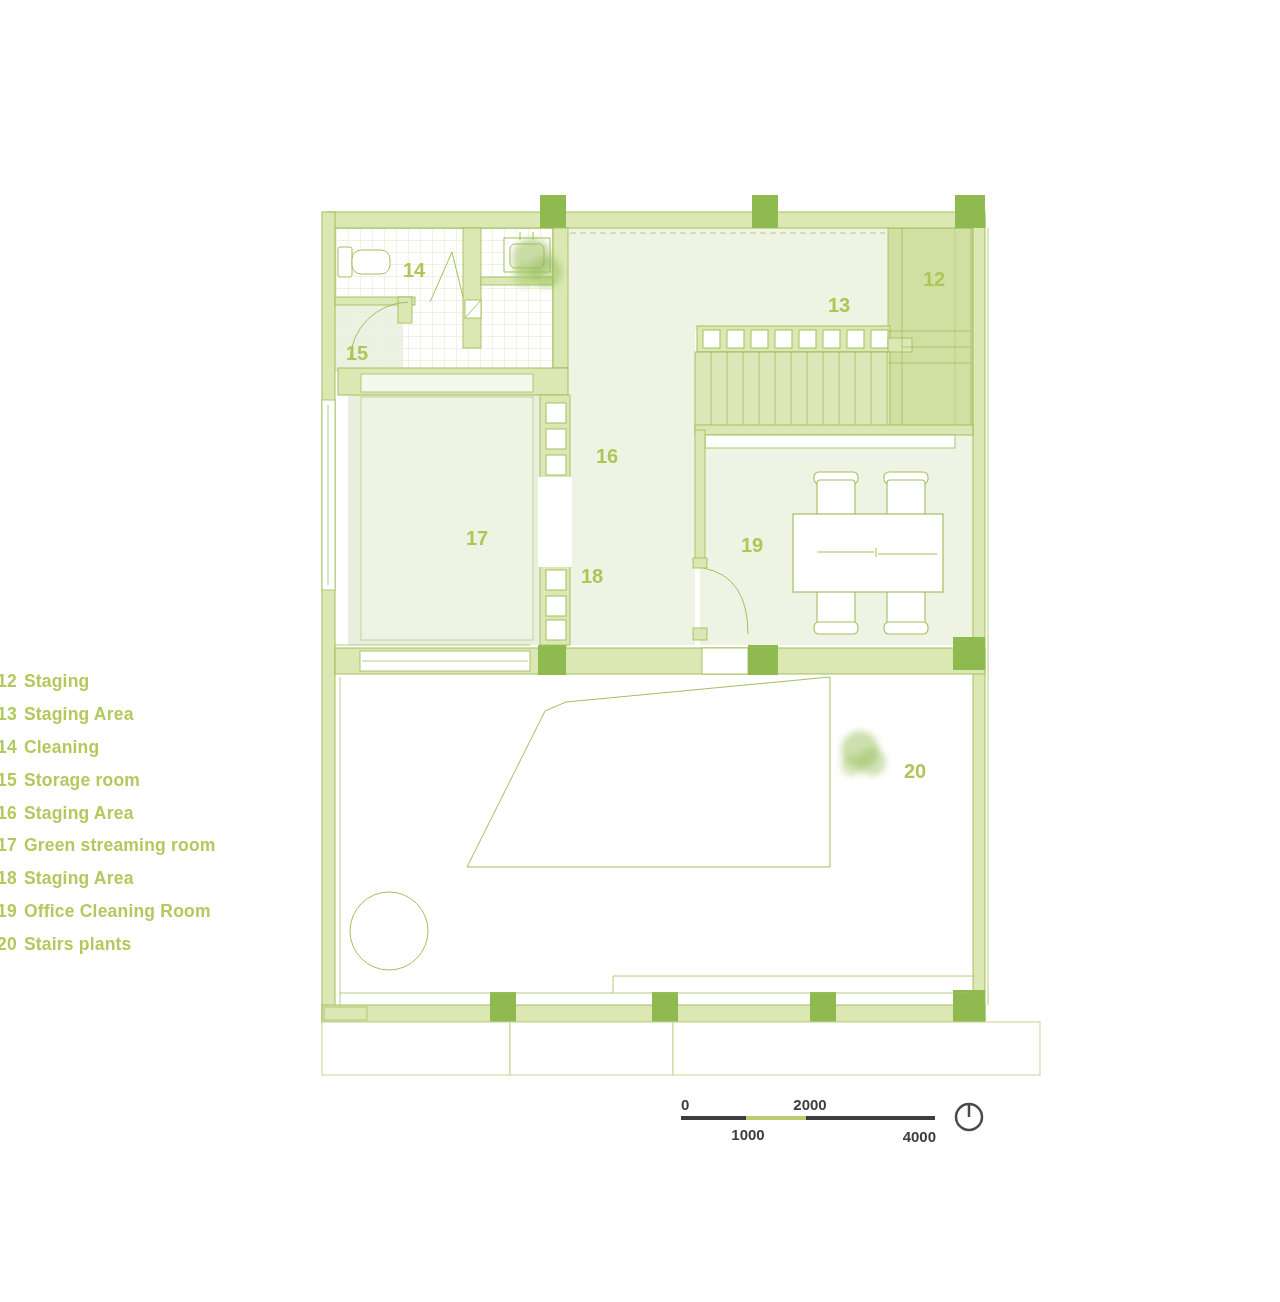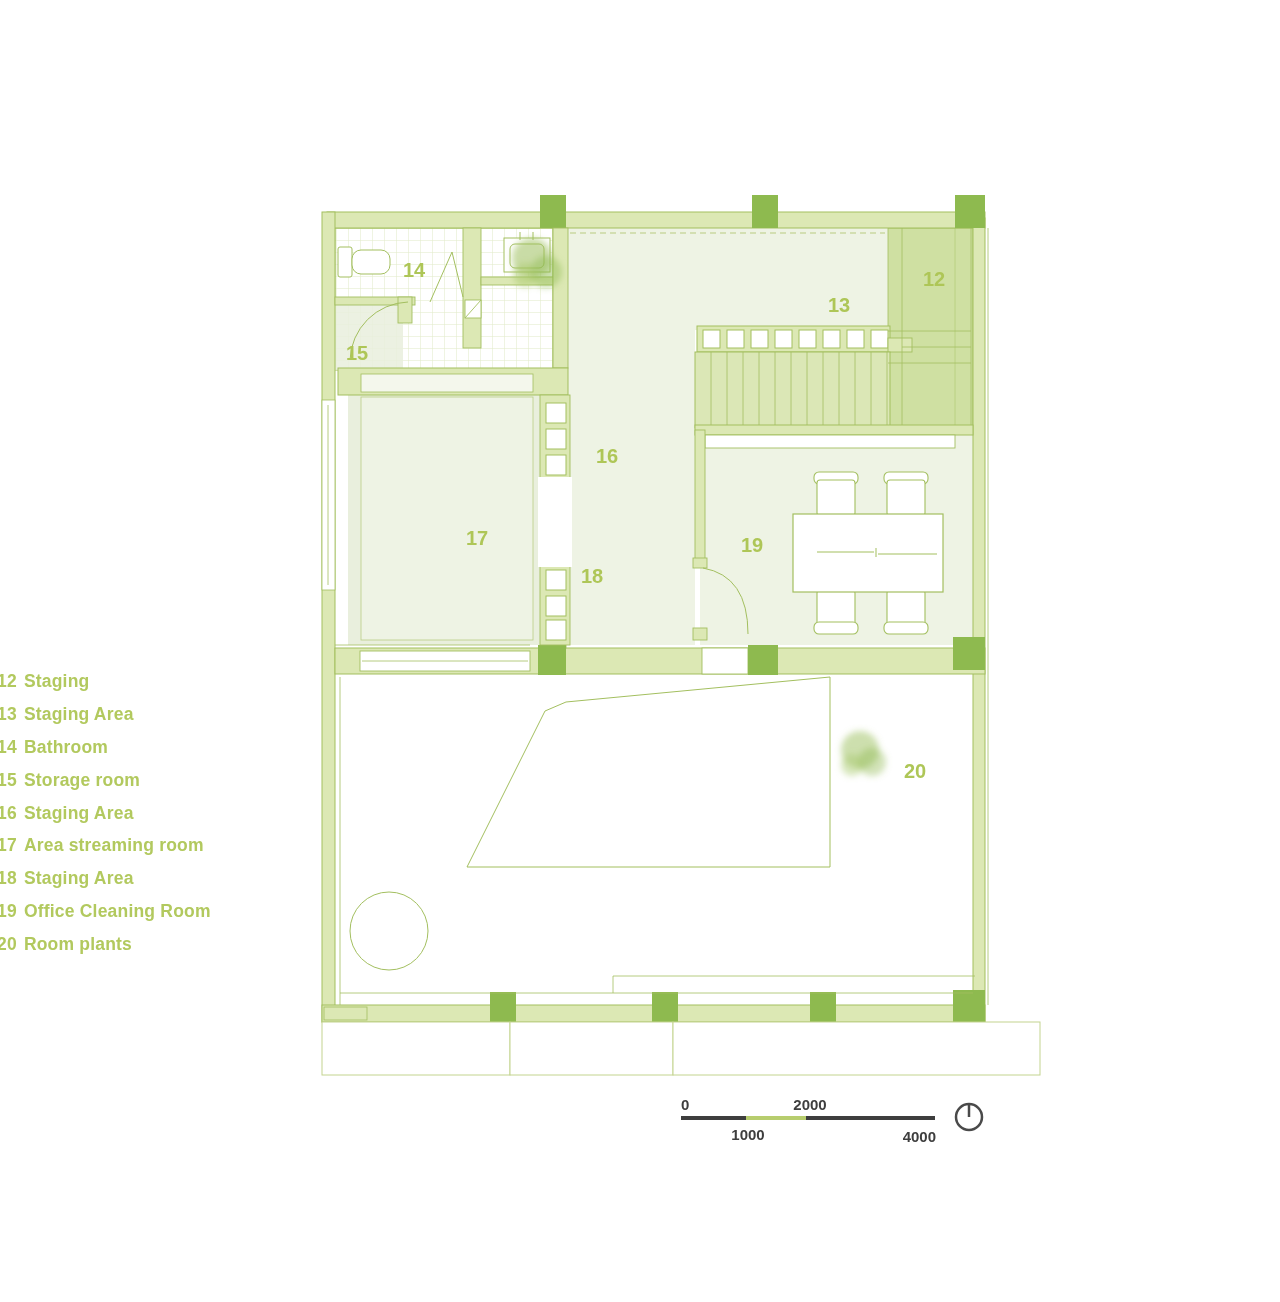--- a/index.html
+++ b/index.html
@@ -24,45 +24,45 @@
     <div class="legend-row">
         <span class="num">12</span>
         <span>Staging</span>
       </div>
     <div class="legend-row">
         <span class="num">13</span>
         <span>Staging Area</span>
       </div>
     <div class="legend-row">
         <span class="num">14</span>
-        <span>Bathroom</span>
+        <span>Cleaning</span>
       </div>
     <div class="legend-row">
         <span class="num">15</span>
         <span>Storage room</span>
       </div>
     <div class="legend-row">
         <span class="num">16</span>
         <span>Staging Area</span>
       </div>
     <div class="legend-row">
         <span class="num">17</span>
-        <span>Area streaming room</span>
+        <span>Green streaming room</span>
       </div>
     <div class="legend-row">
         <span class="num">18</span>
         <span>Staging Area</span>
       </div>
     <div class="legend-row">
         <span class="num">19</span>
         <span>Office Cleaning Room</span>
       </div>
     <div class="legend-row">
         <span class="num">20</span>
-        <span>Room plants</span>
+        <span>Stairs plants</span>
       </div>
   </div>
 
   
   <svg width="1280" height="1302" viewBox="0 0 1280 1302">
     <defs>
       <pattern id="tiles" width="12" height="12" patternUnits="userSpaceOnUse">
         <path d="M12 0H0V12" fill="none" stroke="#dfe9c6" stroke-width="1"></path>
       </pattern>
       <filter id="treeblur" x="-60%" y="-60%" width="220%" height="220%">

